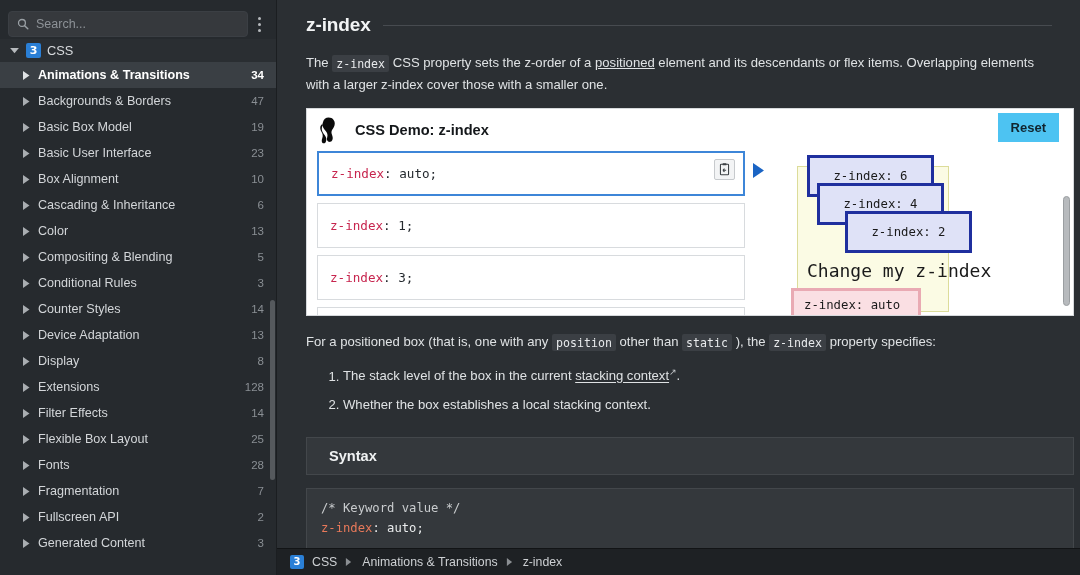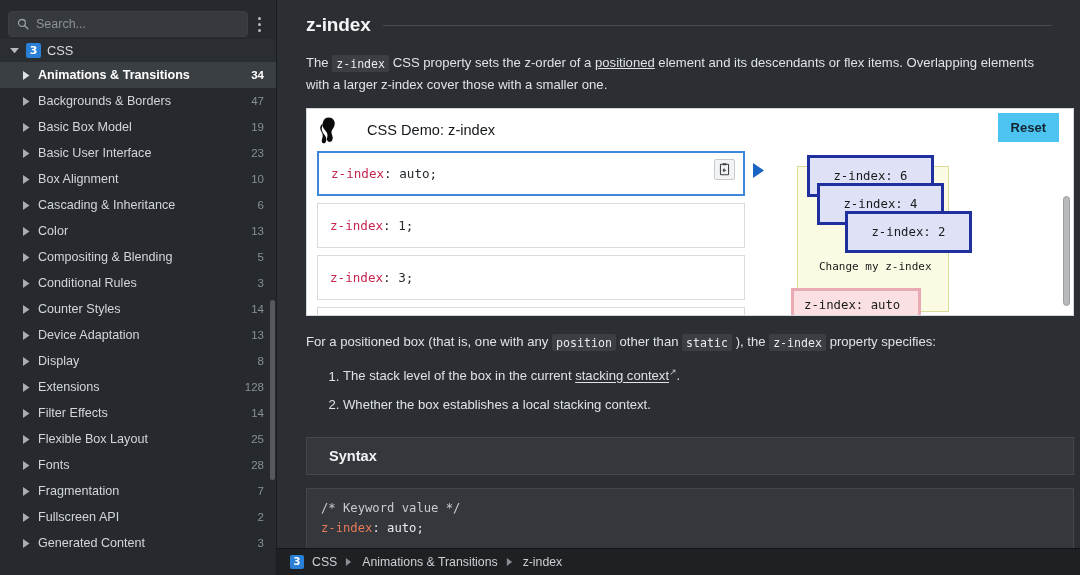--- a/index.html
+++ b/index.html
@@ -123,22 +123,22 @@
     border: 1px solid #d6d9dc;
     position: relative;
     overflow: hidden;
   }
   .demo-head {
     height: 41px; display: flex; align-items: center;
     padding: 0 0 0 10px; position: relative;
   }
   .dino { width: 28px; height: 28px; flex: 0 0 28px; display:block; }
   .demo-title {
-    color: #14171a; font-size: 14.6px; font-weight: normal;
-    margin-left: 22px;
+    color: #14171a; font-size: 14.6px; font-weight: bold;
+    margin-left: 10px;
   }
   .reset-btn {
     position: absolute; right: 14px; top: 4px;
     background: #4dc3f2; color: #10242e;
     font-size: 13px; font-weight: bold;
     padding: 7px 13px; border: none; cursor: pointer;
     font-family: "Liberation Sans", sans-serif;
   }
   .demo-body { display: flex; height: 167px; padding: 0 0 0 10px; gap: 0; position: relative;}
   .editor-col { width: 428px; flex: 0 0 428px; padding-top: 1px; }
@@ -181,22 +181,22 @@
     position: absolute;
     background: #dfe2f7; border: 3px solid #1f2f9e;
     font-family: "DejaVu Sans Mono", monospace;
     font-size: 12.3px; color: #1a1a1a;
     display: flex; align-items: center; justify-content: center;
   }
   .zb1 { left: 24px; top: 1px; width: 127px; height: 42px; text-align: right; }
   .zb2 { left: 34px; top: 29px; width: 127px; height: 42px; }
   .zb3 { left: 62px; top: 57px; width: 127px; height: 42px; }
   .changelabel {
-    position: absolute; left: 36px; top: 106px;
-    font-family: "DejaVu Sans Mono", monospace; font-size: 11px; color: #1a1a1a;
+    position: absolute; left: 24px; top: 106px;
+    font-family: "DejaVu Sans Mono", monospace; font-size: 18px; color: #1a1a1a;
   }
   .pinkbox {
     position: absolute; left: 8px; top: 134px;
     width: 130px; height: 34px;
     background: #fadfe3; border: 3px solid #e9aab3;
     font-family: "DejaVu Sans Mono", monospace; font-size: 12.3px; color: #1a1a1a;
     display: flex; align-items: center; padding-left: 10px;
   }
   .demo-scroll {
     position: absolute; right: 3px; top: 46px;

